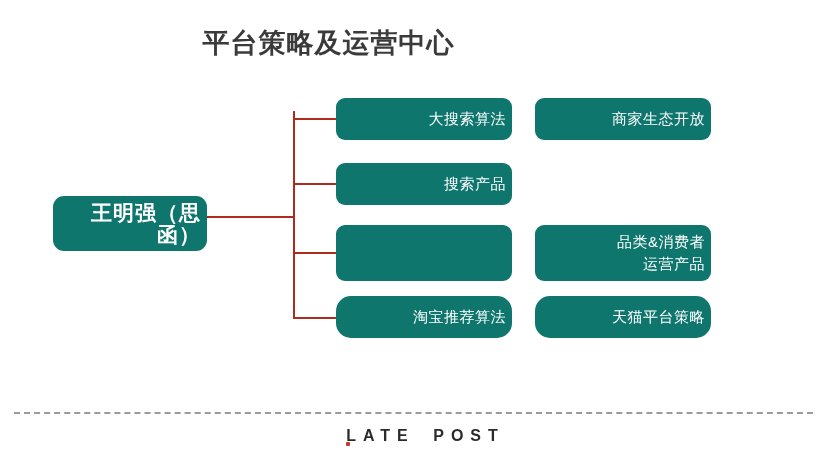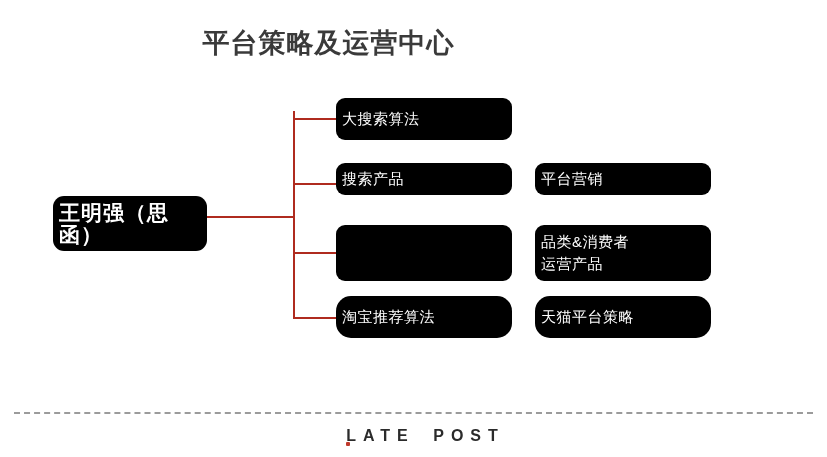--- a/index.html
+++ b/index.html
@@ -30,27 +30,27 @@
     color: #3a3a3a;
     letter-spacing: 1px;
     line-height: 34px;
     white-space: nowrap;
   }
 
   
   .node {
     position: absolute;
     box-sizing: border-box;
-    background: #000000;
+    background: #0f766e;
     border-radius: 9px;
     color: #ffffff;
     display: flex;
     align-items: center;
     justify-content: center;
-    text-align: left;
+    text-align: right;
     font-size: 15px;
     line-height: 22px;
     letter-spacing: 0.5px;
     padding: 0 6px;
   }
   .node.root {
     left: 53px;
     top: 196px;
     width: 154px;
     height: 55px;
@@ -66,21 +66,21 @@
   .node .node-label .l2 {
     display: block;
   }
 
   
   .c1 { left: 336px; width: 176px; }
   
   .c2 { left: 535px; width: 176px; }
 
   .r1 { top: 98px;  height: 42px; }
-  .r2 { top: 163px; height: 32px; }
+  .r2 { top: 163px; height: 42px; }
   .r3 { top: 225px; height: 56px; }
   .r4 { top: 296px; height: 42px; border-radius: 15px; }
 
   
   .line {
     position: absolute;
     background: #af2b1f;
   }
   .line-h { height: 2px; }
   .line-v { width: 2px; }
@@ -148,29 +148,29 @@
 
   <div class="node root">
     <span class="node-label">王明强（思函）</span>
   </div>
 
   <div class="node c1 r1">
     <span class="node-label">
       <span class="l1">大搜索算法</span>
     </span>
   </div>
+  <div class="node c2 r1">
+    <span class="node-label">
+      <span class="l1">商家生态开放</span>
+    </span>
+  </div>
 
   <div class="node c1 r2">
     <span class="node-label">
       <span class="l1">搜索产品</span>
-    </span>
-  </div>
-  <div class="node c2 r2">
-    <span class="node-label">
-      <span class="l1">平台营销</span>
     </span>
   </div>
 
   <div class="node c1 r3">
     <span class="node-label">
     </span>
   </div>
   <div class="node c2 r3">
     <span class="node-label">
       <span class="l1">品类&amp;消费者</span>

